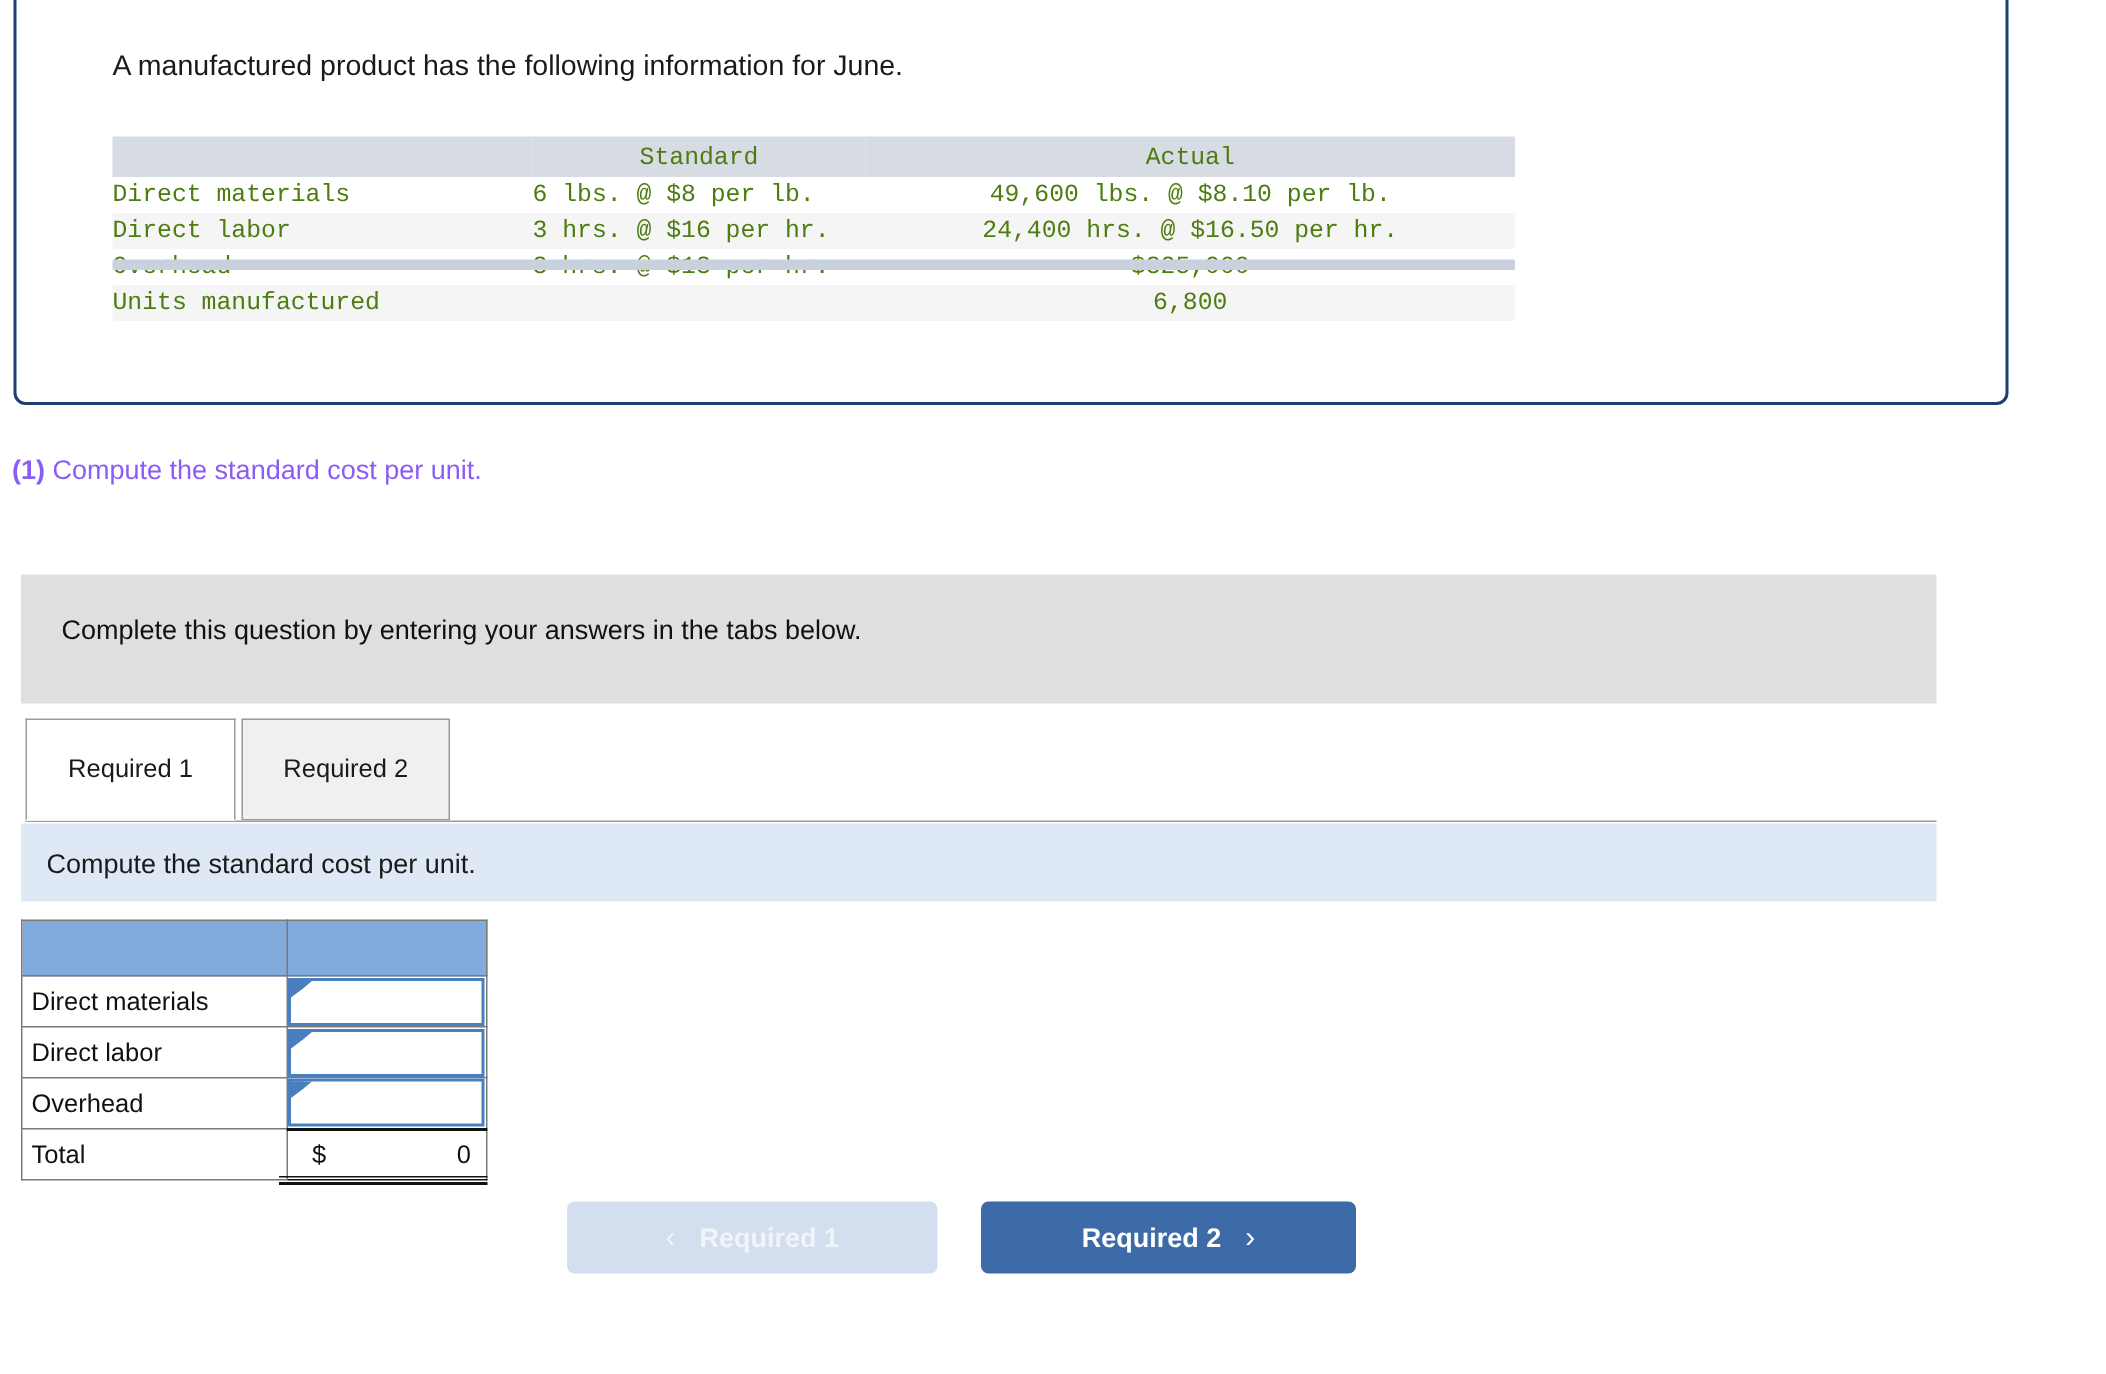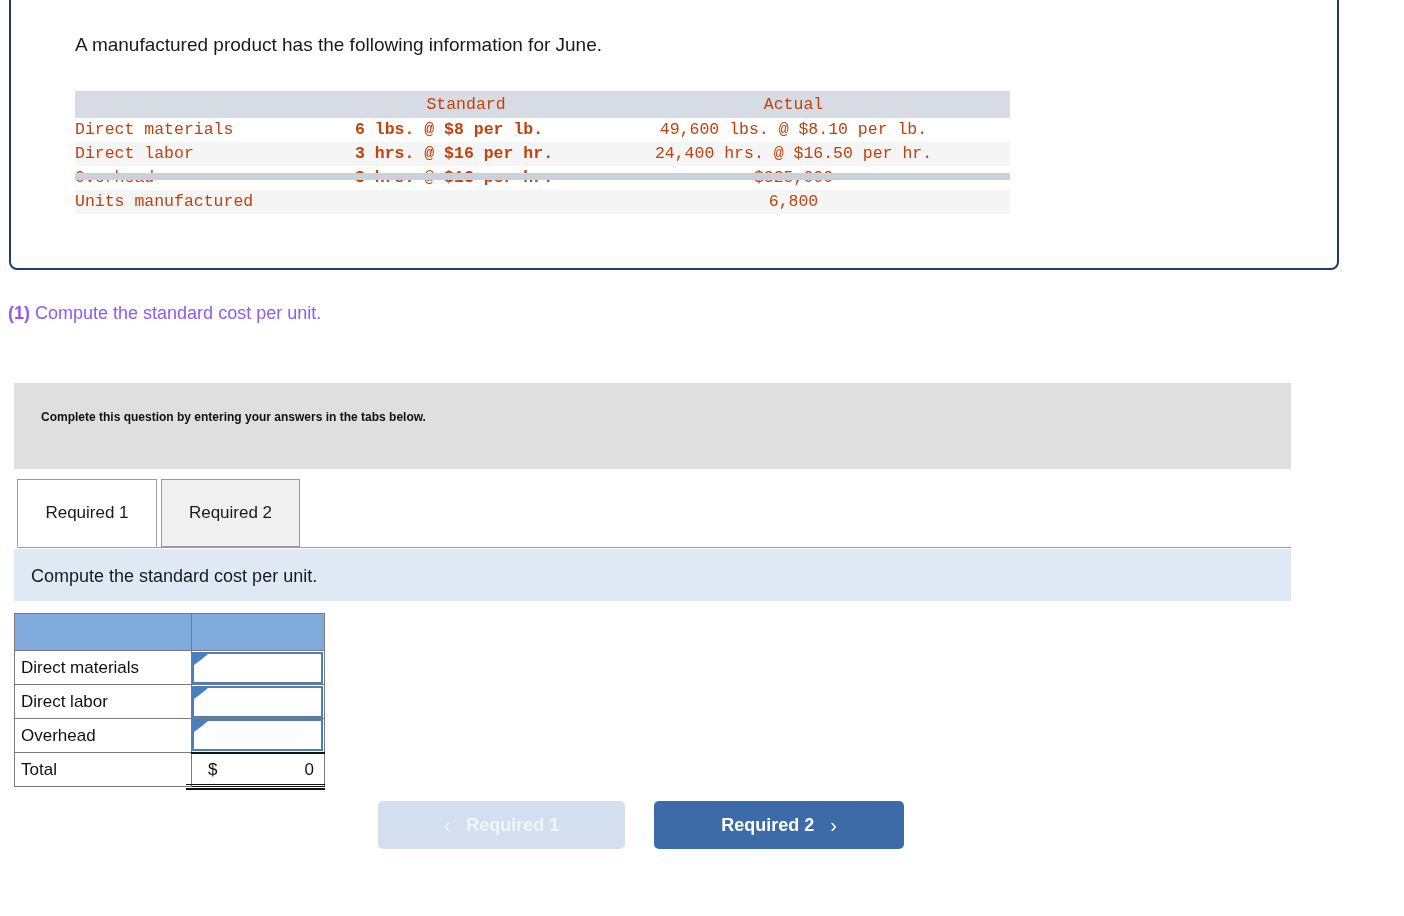--- a/index.html
+++ b/index.html
@@ -42,37 +42,37 @@
     position: absolute;
     left: 64px;
     top: 129px;
     width: 935px;
   }
   table.info-table {
     border-collapse: collapse;
     width: 935px;
     font-family: "Liberation Mono", "DejaVu Sans Mono", monospace;
     font-size: 16.5px;
-    color: #c2410c;
+    color: #4d7c0f;
   }
   table.info-table thead th {
     background: #d7dbe3;
     font-weight: normal;
     text-align: center;
     padding: 3px 0 4px 0;
     height: 20px;
   }
   table.info-table thead th.blank-head { width: 280px; }
   table.info-table tbody td {
     padding: 2px 0 3px 0;
     white-space: pre;
   }
   table.info-table tbody tr.alt td { background: #f5f5f5; }
   td.label-cell { padding-left: 22px; width: 280px; }
-  td.std-cell   { width: 222px; text-align: left; font-weight: bold; }
+  td.std-cell   { width: 222px; text-align: left; }
   td.act-cell   { text-align: center; padding-left: 0; }
   #info-scrollbar {
     position: absolute;
     left: 64px;
     top: 211px;
     width: 935px;
     height: 7px;
     background: #c9d1de;
     border-radius: 1px;
   }
@@ -95,22 +95,22 @@
     top: 383px;
     width: 1277px;
     height: 86px;
     background: #dfdfdf;
     box-sizing: border-box;
   }
   #complete-banner span {
     position: absolute;
     left: 27px;
     top: 27px;
-    font-size: 12px;
-    font-weight: bold;
+    font-size: 18px;
+    font-weight: normal;
     color: #111111;
     white-space: nowrap;
   }
 
   
   #tab-strip {
     position: absolute;
     left: 17px;
     top: 479px;
     width: 1274px;

